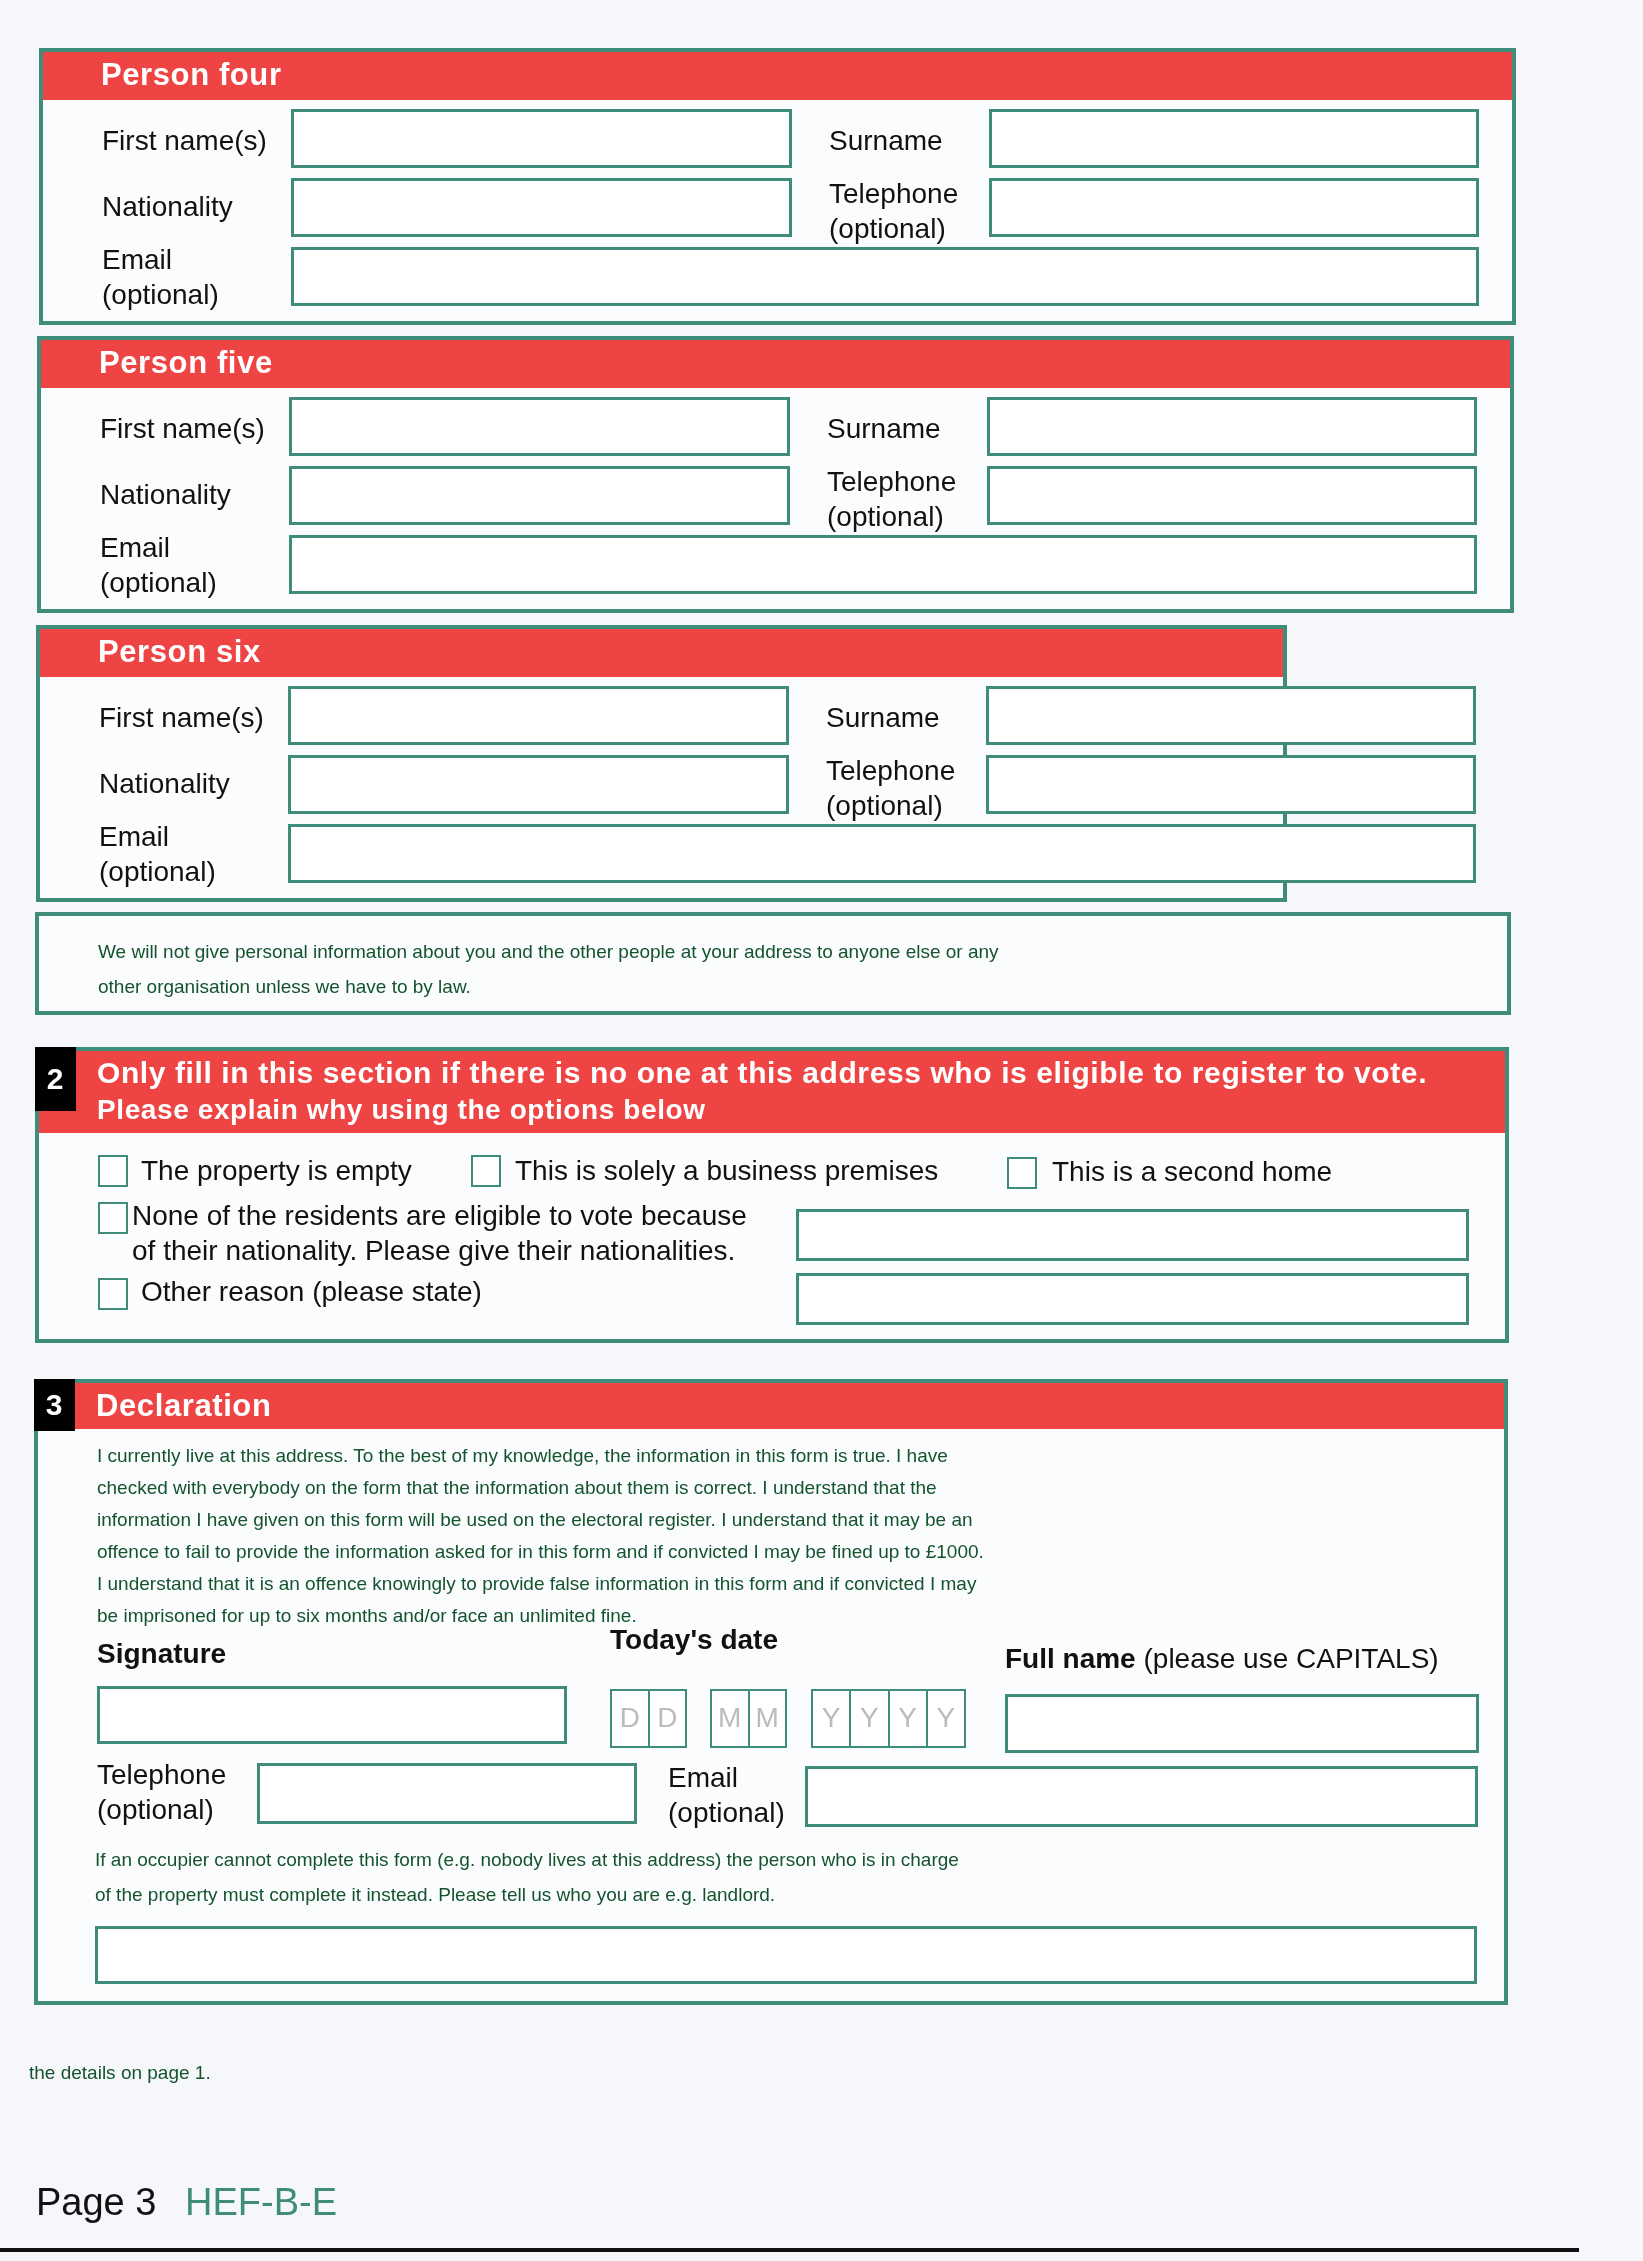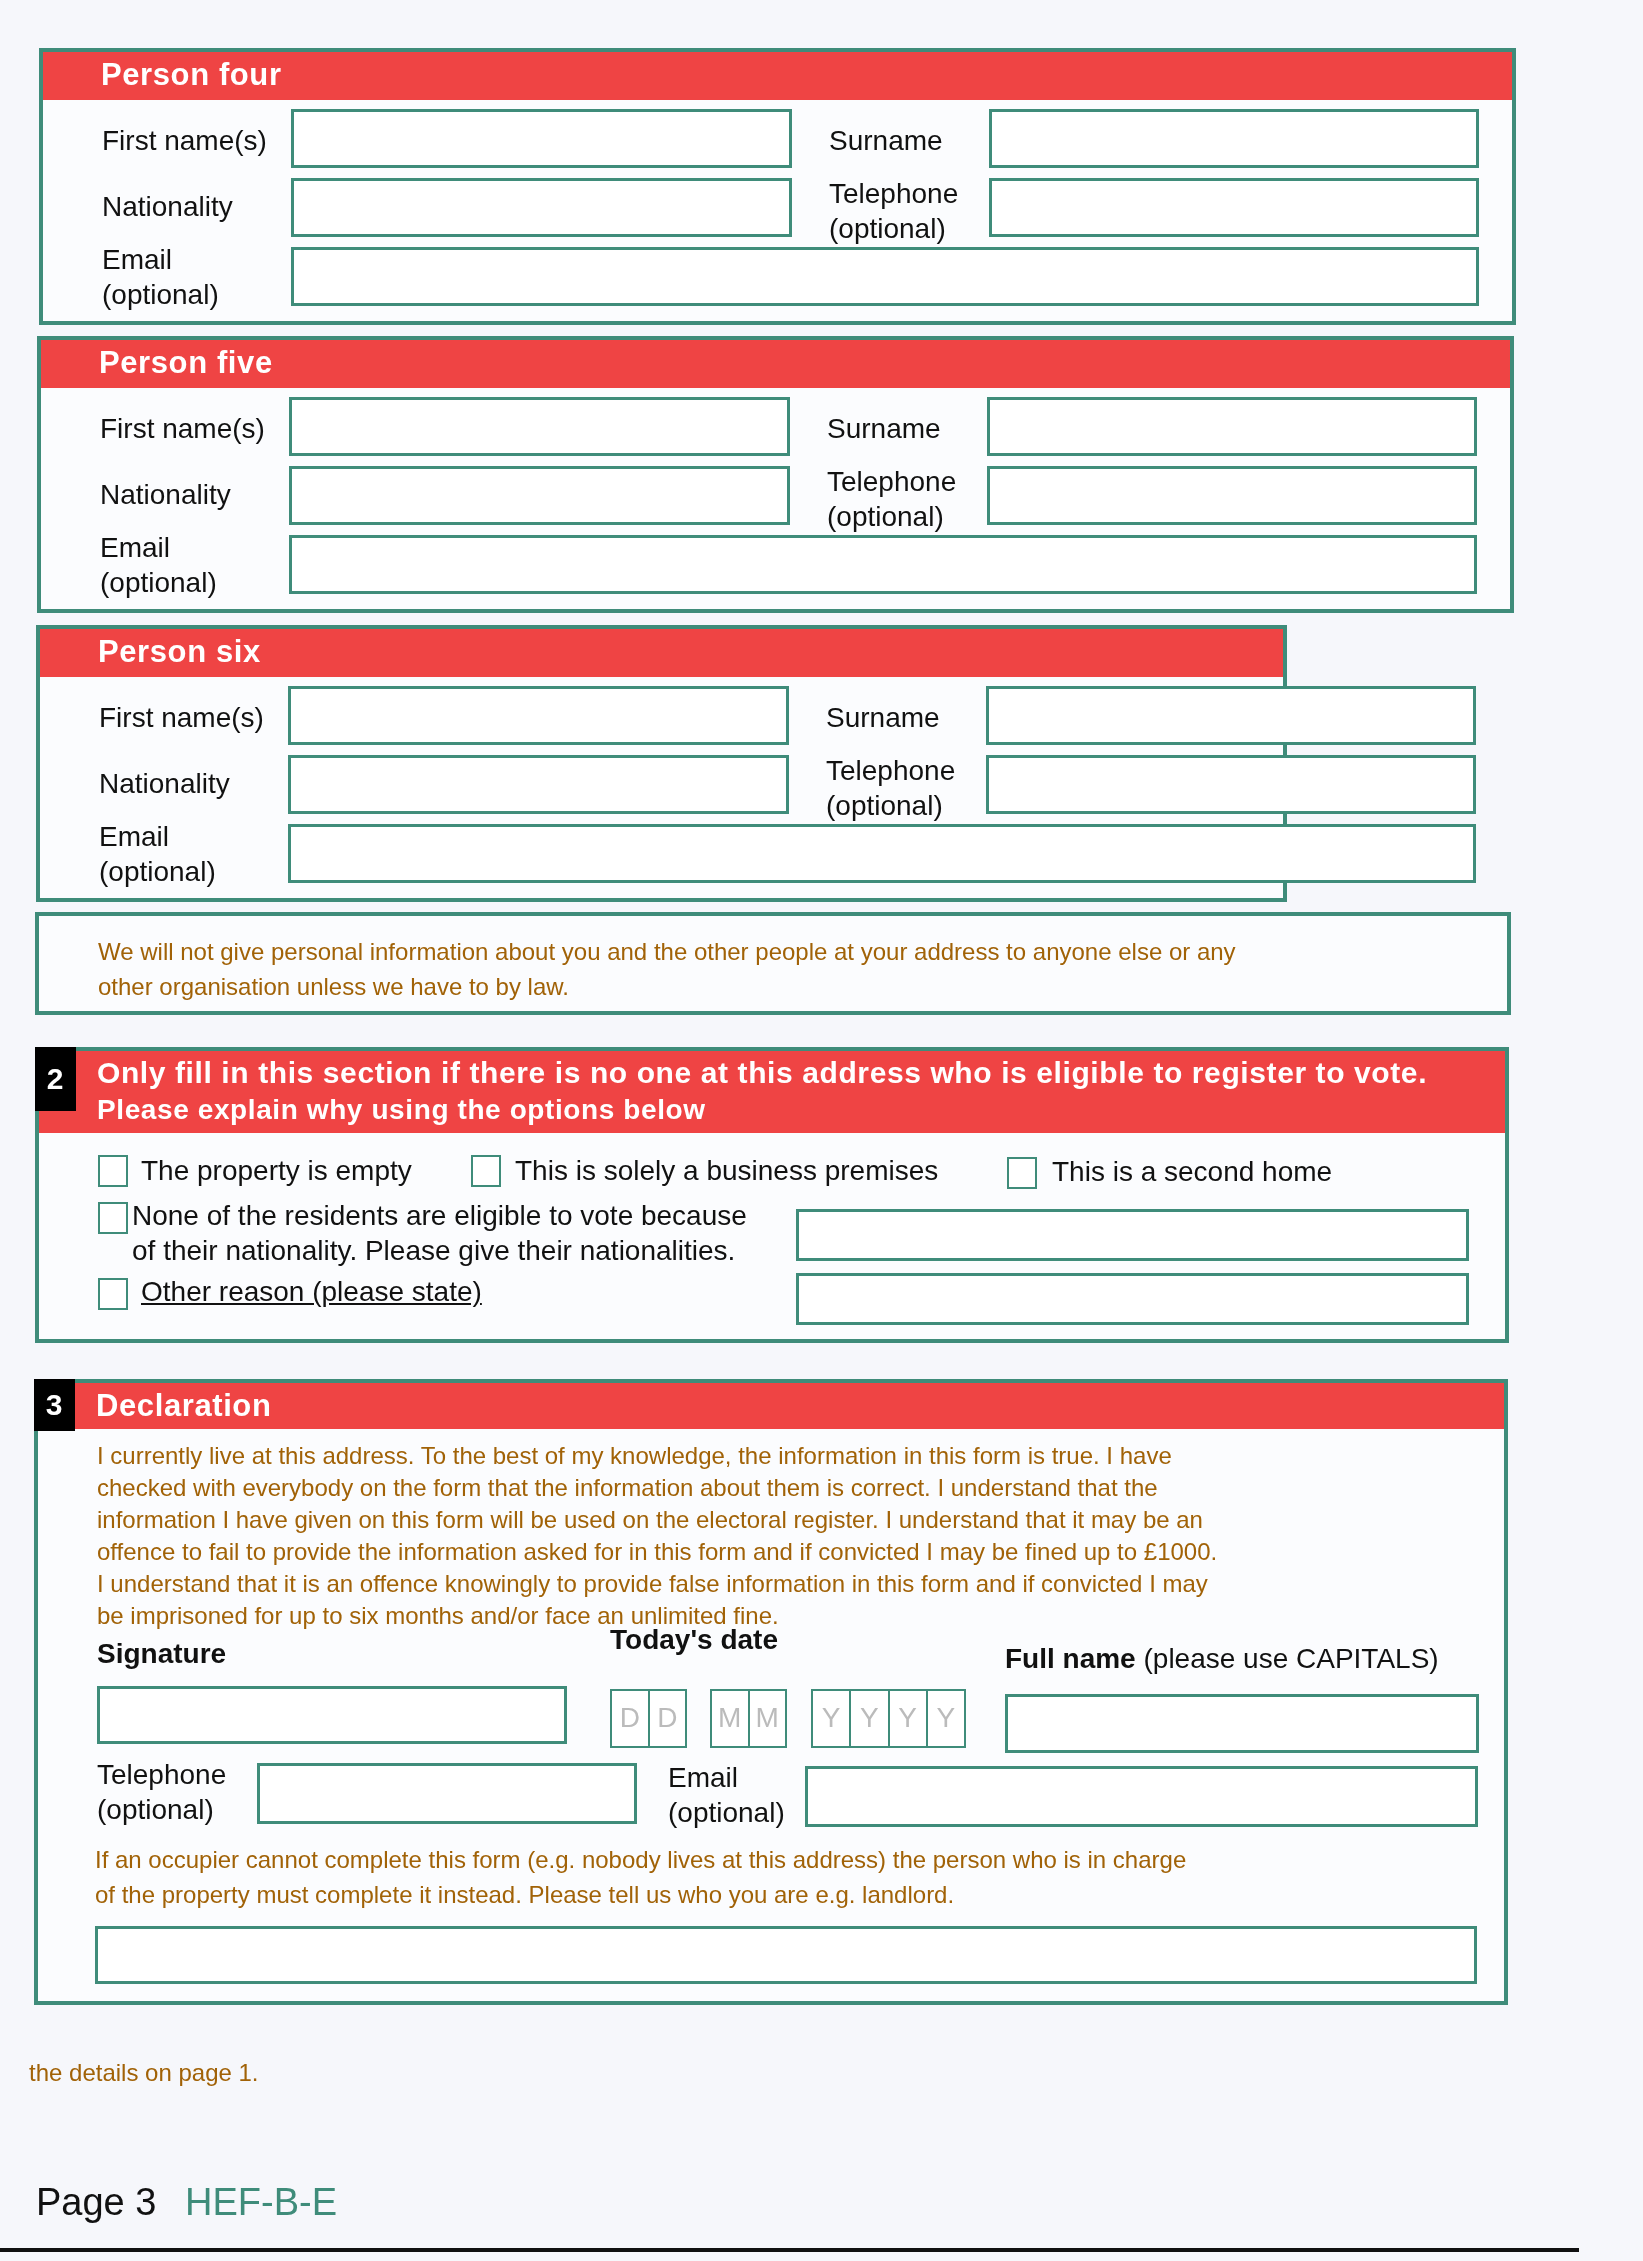--- a/index.html
+++ b/index.html
@@ -12,21 +12,21 @@
   .panel { position:absolute; border:4.5px solid #3f8c7a; background:#fbfcfe; box-sizing:border-box; }
   .band { position:absolute; left:0; right:0; top:0; background:#ef4444; color:#fff; font-weight:bold; box-sizing:border-box; }
   .band-title { position:absolute; font-size:31px; letter-spacing:0.6px; }
   .lbl { position:absolute; font-size:28px; line-height:35px; color:#111; }
   .field { position:absolute; border:3.2px solid #3f8c7a; background:#fff; box-sizing:border-box; }
   .numbox { position:absolute; width:41px; height:64px; background:#000; color:#fff; font-weight:bold; font-size:30px; text-align:center; line-height:64px; }
   .cb { position:absolute; width:30px; height:32px; border:2.6px solid #3f8c7a; background:#fff; box-sizing:border-box; }
   .datebox { position:absolute; height:59px; border:2.6px solid #3f8c7a; background:#fff; box-sizing:border-box; display:flex; }
   .datecell { flex:1; border-right:2.6px solid #3f8c7a; color:#bbb; font-size:28px; text-align:center; line-height:54px; }
   .datecell:last-child { border-right:none; }
-  .bodytext { position:absolute; font-size:24px; line-height:32px; color:#a16207; }
+  .bodytext { position:absolute; font-size:19px; line-height:32px; color:#14532d; }
 </style>
 </head>
 <body>
 
 <div class="panel" style="left:39px; top:48px; width:1477px; height:277px;">
   <div class="band" style="height:48px;">
     <span class="band-title" style="left:58px; top:5.2px;">Person four</span>
   </div>
   <span class="lbl" style="left:59px; top:71px;">First name(s)</span>
   <div class="field" style="left:248px; top:57px; width:501px; height:59px;"></div>
@@ -88,21 +88,21 @@
   <div class="cb" style="left:59px; top:104px;"></div>
   <span class="lbl" style="left:102px; top:102px;">The property is empty</span>
   <div class="cb" style="left:432px; top:104px;"></div>
   <span class="lbl" style="left:476px; top:102px;">This is solely a business premises</span>
   <div class="cb" style="left:968px; top:106px;"></div>
   <span class="lbl" style="left:1013px; top:103px;">This is a second home</span>
   <div class="cb" style="left:59px; top:151px;"></div>
   <span class="lbl" style="left:93px; top:147px;"><span>None of the residents are eligible to vote because</span><br><span>of their nationality. Please give their nationalities.</span></span>
   <div class="field" style="left:757px; top:158px; width:673px; height:52px;"></div>
   <div class="cb" style="left:59px; top:227px;"></div>
-  <span class="lbl" style="left:102px; top:223px;text-decoration:underline;">Other reason (please state)</span>
+  <span class="lbl" style="left:102px; top:223px;">Other reason (please state)</span>
   <div class="field" style="left:757px; top:222px; width:673px; height:52px;"></div>
 </div>
 
 <div class="panel" style="left:34px; top:1379px; width:1474px; height:626px;">
   <div class="band" style="height:46px;">
     <span class="numbox" style="left:-4.5px; top:-4.5px; height:52px; line-height:52px;">3</span>
     <span class="band-title" style="left:58px; top:5.2px;">Declaration</span>
   </div>
   <div class="bodytext" style="left:59px; top:57px;">
     <span>I currently live at this address. To the best of my knowledge, the information in this form is true. I have</span><br>

